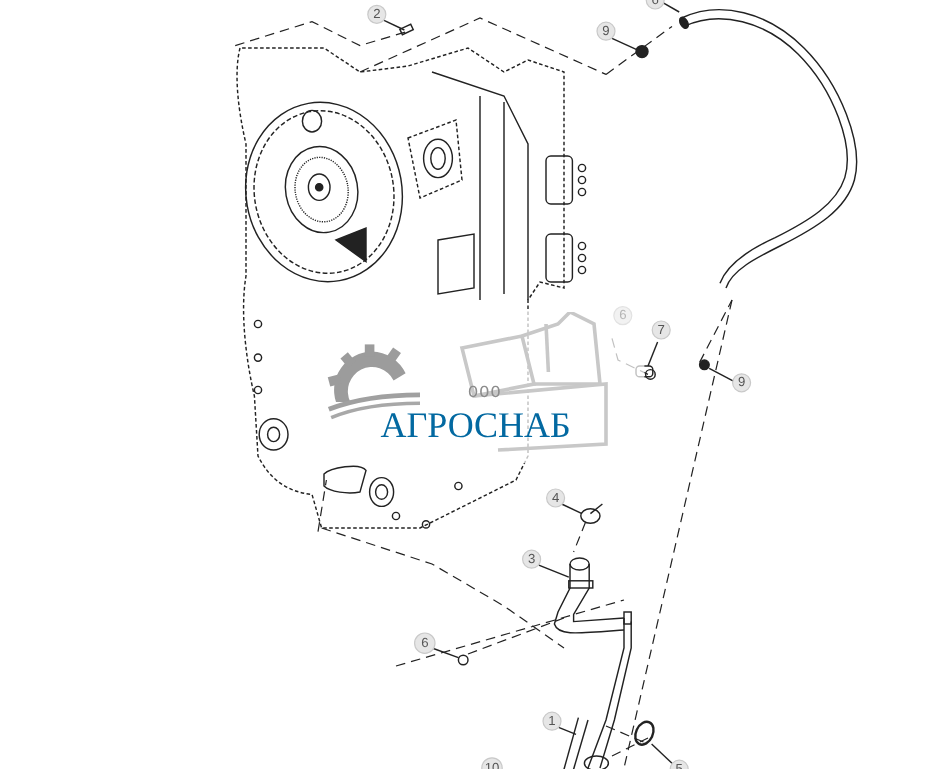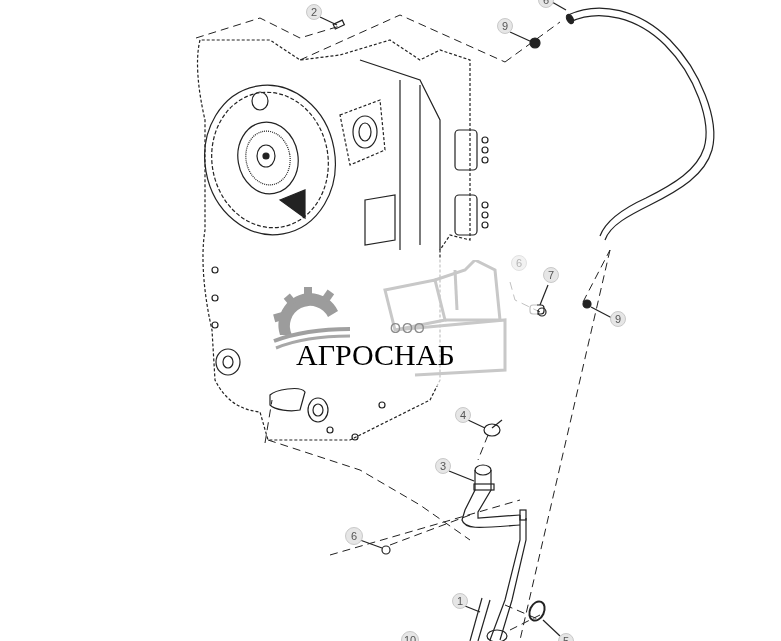--- a/index.html
+++ b/index.html
@@ -1,22 +1,22 @@
 <!DOCTYPE html>
 <html><head>
   <meta charset="utf-8">
   <style>
     html, body { margin: 0; padding: 0; background: #ffffff; }
     body { width: 781px; height: 641px; overflow: hidden; position: relative; font-family: "Liberation Sans", sans-serif; }
     #diagram { position: absolute; left: 0; top: 0; width: 781px; height: 641px; }
     .callout { position: absolute; width: 14px; height: 14px; border-radius: 50%; background: #e6e6e6; border: 1px solid #c9c9c9; color: #555; font-size: 11px; line-height: 14px; text-align: center; font-family: "Liberation Sans", sans-serif; }
     .callout.faint { color: #b5b5b5; background: #f2f2f2; border-color: #e2e2e2; }
     .watermark { position: absolute; left: 245px; top: 258px; width: 292px; height: 128px; background: rgba(255,255,255,0.72); }
-    .wm-ooo { position: absolute; left: 390px; top: 320px; font-size: 14px; color: #8c8c8c; letter-spacing: 1px; font-family: Liberation Sans, sans-serif; }
-    .wm-name { position: absolute; left: 296px; top: 338px; font-size: 30px; color: #000000; font-family: "Liberation Serif", serif; letter-spacing: 0px; }
+    .wm-ooo { position: absolute; left: 390px; top: 320px; font-size: 14px; color: #8c8c8c; letter-spacing: 1px; font-family: Liberation Mono, monospace; }
+    .wm-name { position: absolute; left: 317px; top: 338px; font-size: 30px; color: #0369a1; font-family: "Liberation Serif", serif; letter-spacing: 0px; }
   </style>
 </head>
 <body>
 
 <svg id="diagram" viewBox="0 0 781 641" xmlns="http://www.w3.org/2000/svg">
   <g fill="none" stroke="#222" stroke-width="1.2">
 
     <g stroke-dasharray="8,5" stroke-width="1">
       <path d="M196 38 L260 18 L300 38 L340 26"></path>
       <path d="M300 60 L400 15 L505 62"></path>

